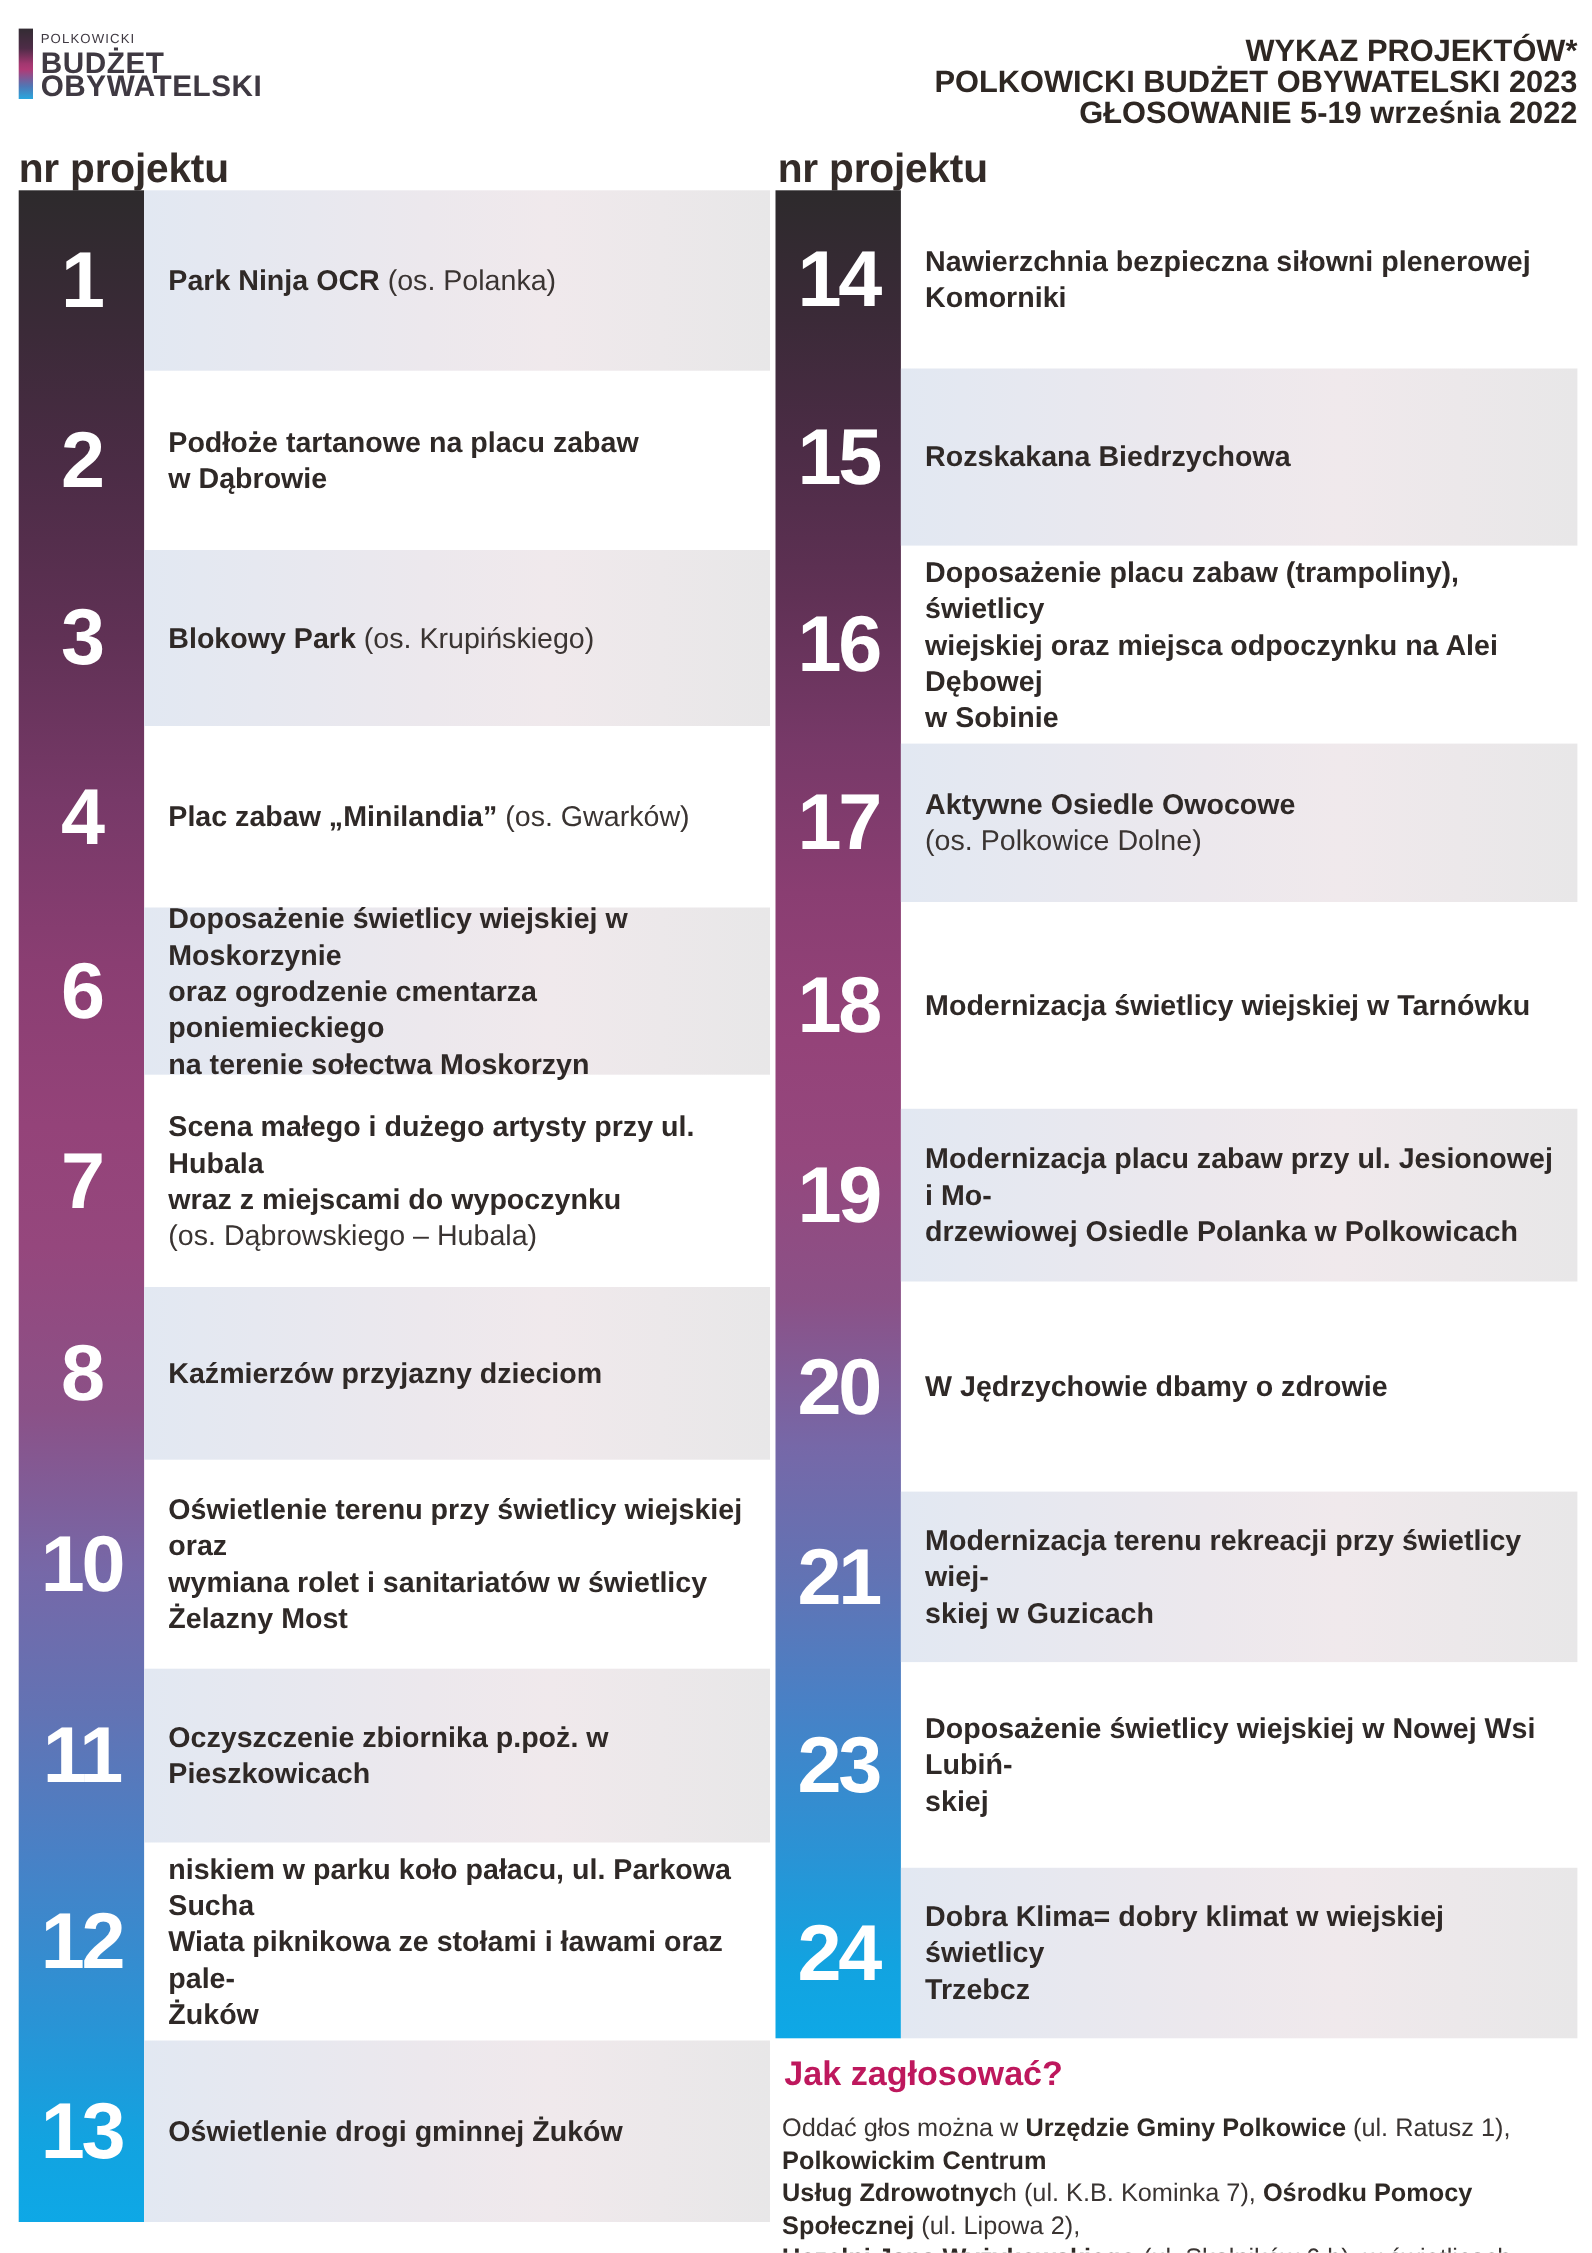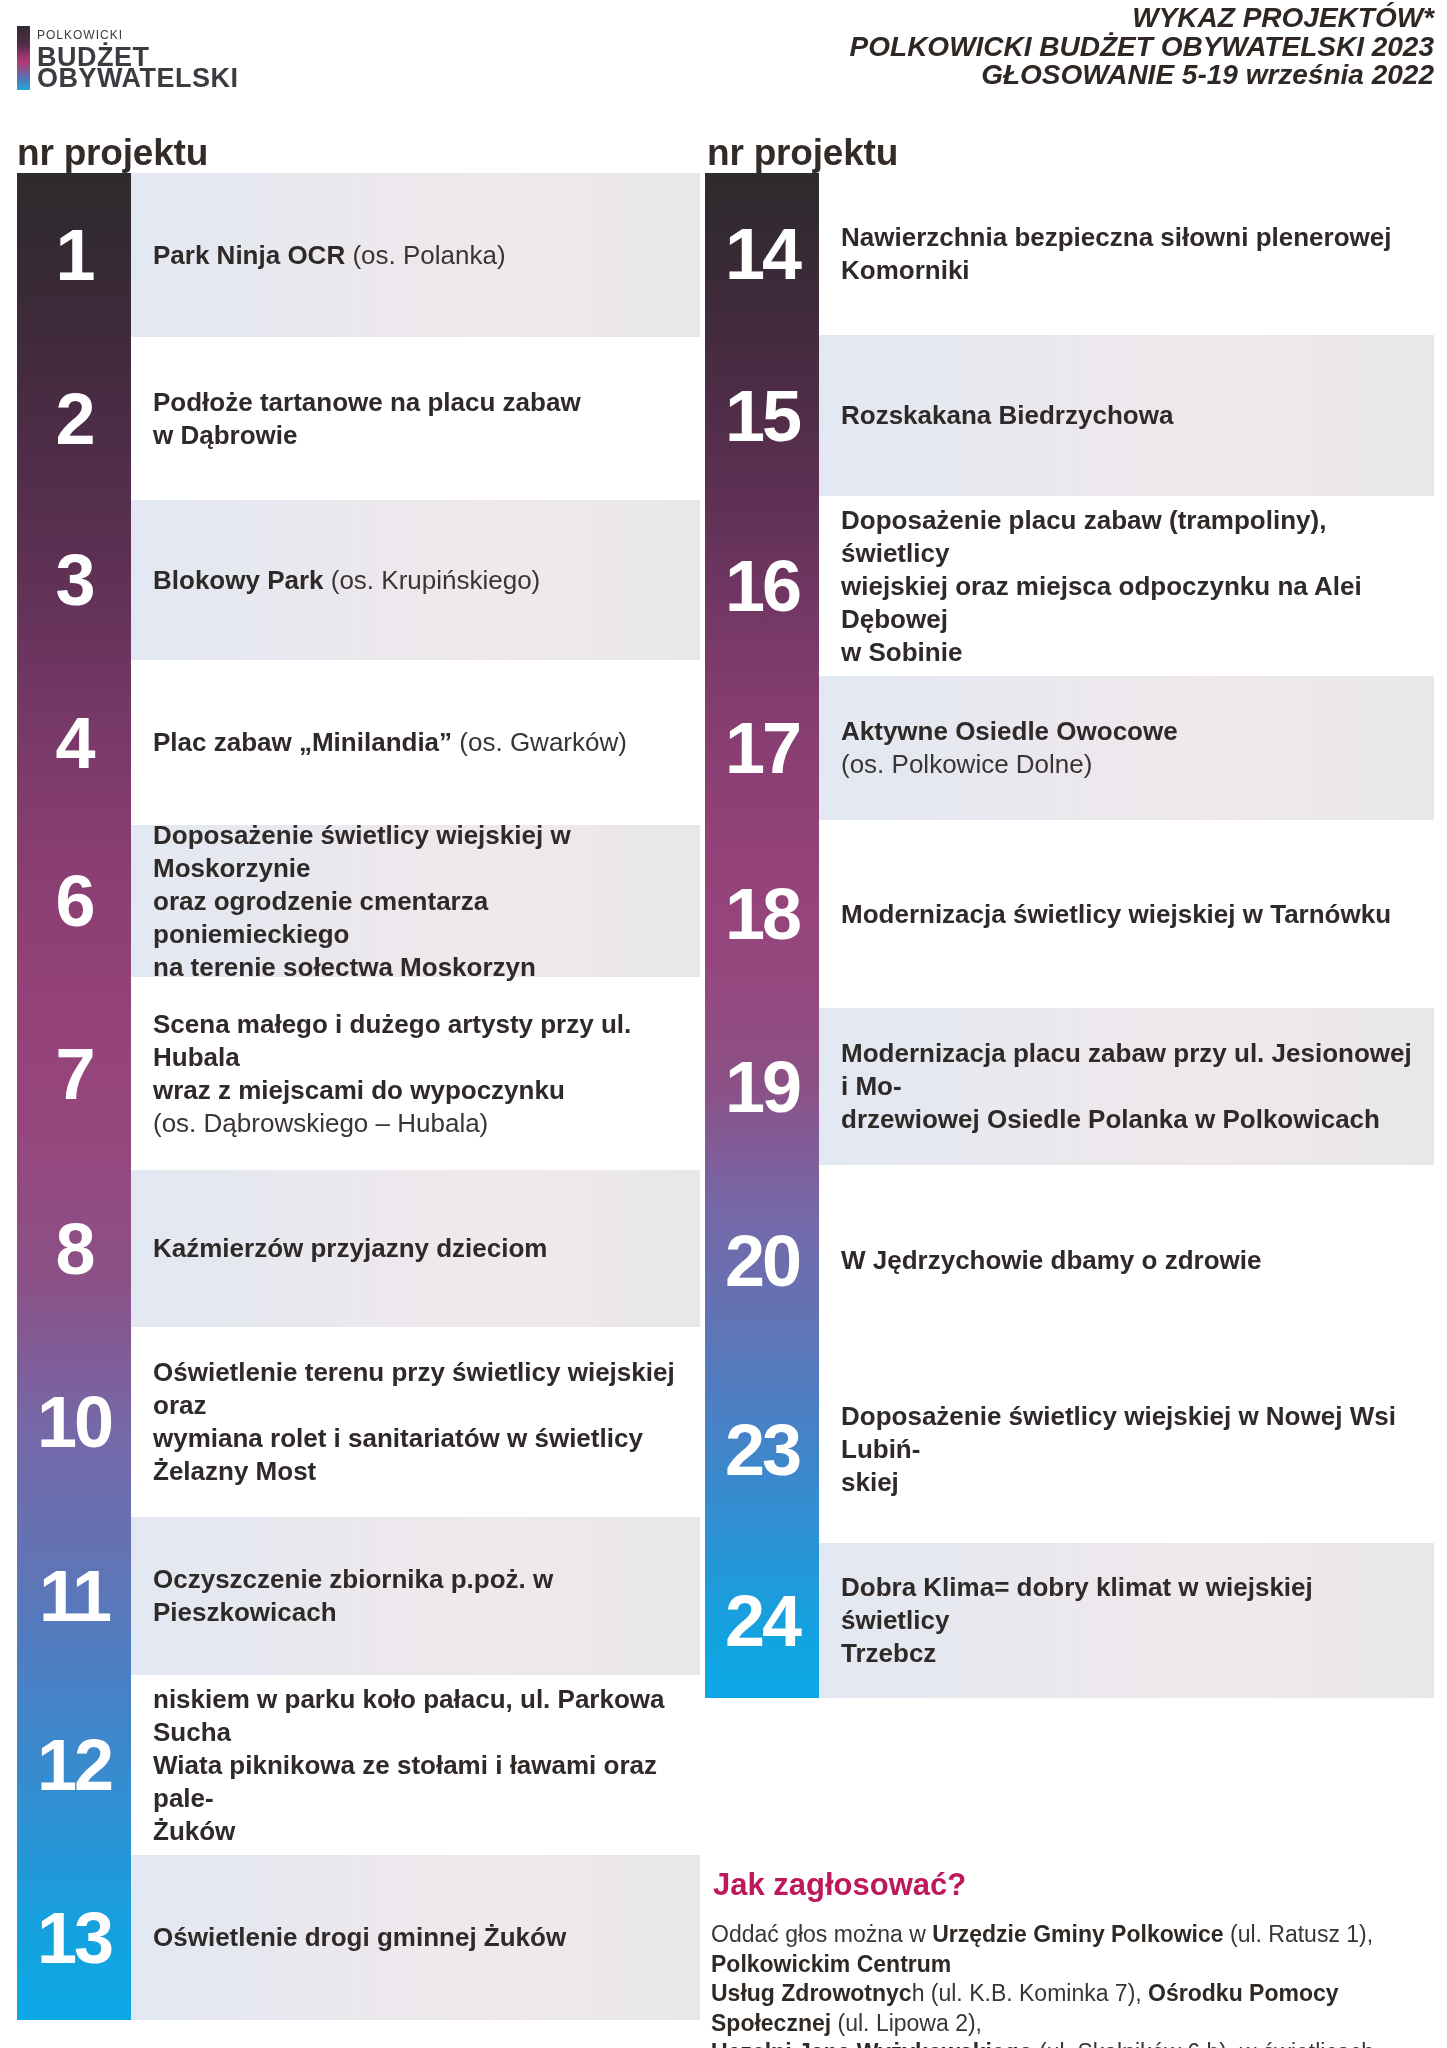--- a/index.html
+++ b/index.html
@@ -10,22 +10,22 @@
   }
   
   .logo-bar{
     position:absolute;left:17px;top:26px;width:13px;height:64px;
     background:linear-gradient(180deg,#332c33 0%,#4e2c47 28%,#a23770 50%,#b03a76 58%,#4f77b5 82%,#29a7de 100%);
   }
   .logo-text{position:absolute;left:37px;top:25px;line-height:21.5px;color:#3f3942;}
   .logo-line1{font-size:12px;font-weight:400;letter-spacing:1px;}
   .logo-line2,.logo-line3{font-size:27px;font-weight:800;letter-spacing:.5px;}
   .header-title{
-    position:absolute;right:13px;top:4px;width:840px;
-    text-align:right;font-weight:800;font-size:28px;line-height:28.5px;color:#2e2723;font-style:italic;
+    position:absolute;right:13px;top:32px;width:840px;
+    text-align:right;font-weight:800;font-size:28px;line-height:28.5px;color:#2e2723;
   }
   .col-label{
     position:absolute;top:132px;font-size:37px;font-weight:700;color:#332b28;letter-spacing:-0.2px;
   }
   #label-left{left:17px;}
   #label-right{left:707px;}
   
   .col{position:absolute;top:173px;}
   #col-left{left:17px;width:683px;}
   #col-right{left:705px;width:729px;}
@@ -203,20 +203,27 @@
           <div><span class="seg-b">Modernizacja placu zabaw przy ul. Jesionowej i Mo-</span></div>
           <div><span class="seg-b">drzewiowej Osiedle Polanka w Polkowicach</span></div>
         </div>
       </div>
       <div class="row" style="height: 191px;">
         <div class="num">20</div>
         <div class="txt">
           <div><span class="seg-b">W Jędrzychowie dbamy o zdrowie</span></div>
         </div>
       </div>
+      <div class="row shaded" style="height: 155px;">
+        <div class="num">21</div>
+        <div class="txt">
+          <div><span class="seg-b">Modernizacja terenu rekreacji przy świetlicy wiej-</span></div>
+          <div><span class="seg-b">skiej w Guzicach</span></div>
+        </div>
+      </div>
       <div class="row" style="height: 187px;">
         <div class="num">23</div>
         <div class="txt">
           <div><span class="seg-b">Doposażenie świetlicy wiejskiej w Nowej Wsi Lubiń-</span></div>
           <div><span class="seg-b">skiej</span></div>
         </div>
       </div>
       <div class="row shaded" style="height: 155px;">
         <div class="num">24</div>
         <div class="txt">

